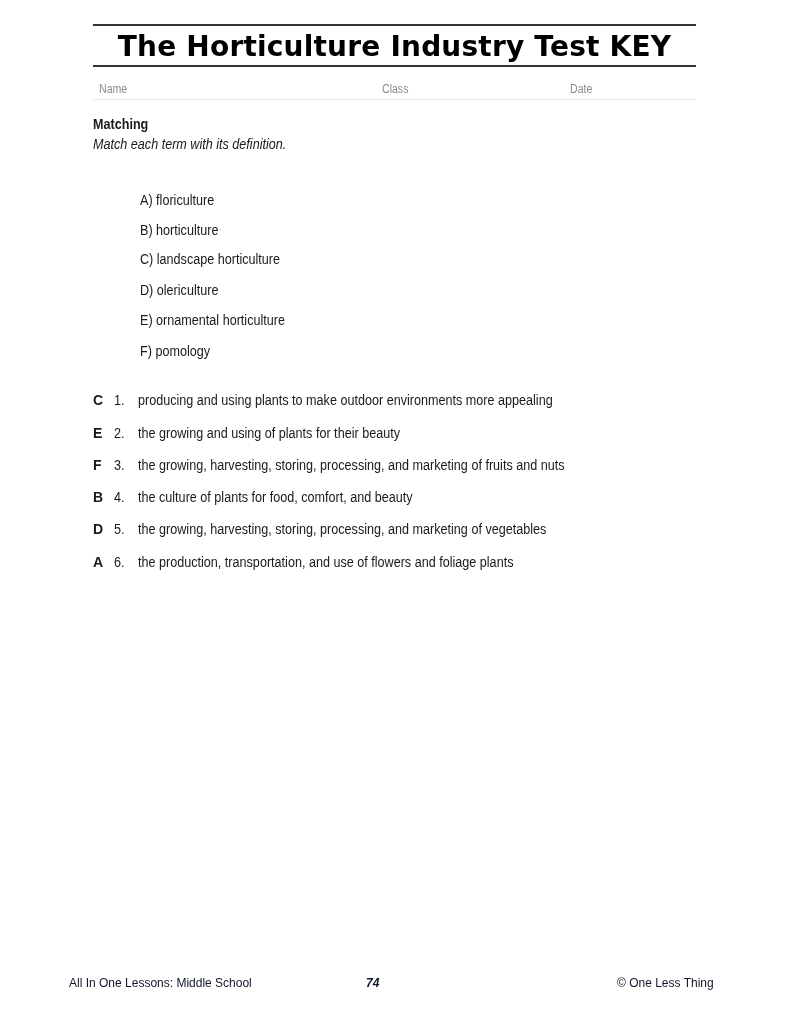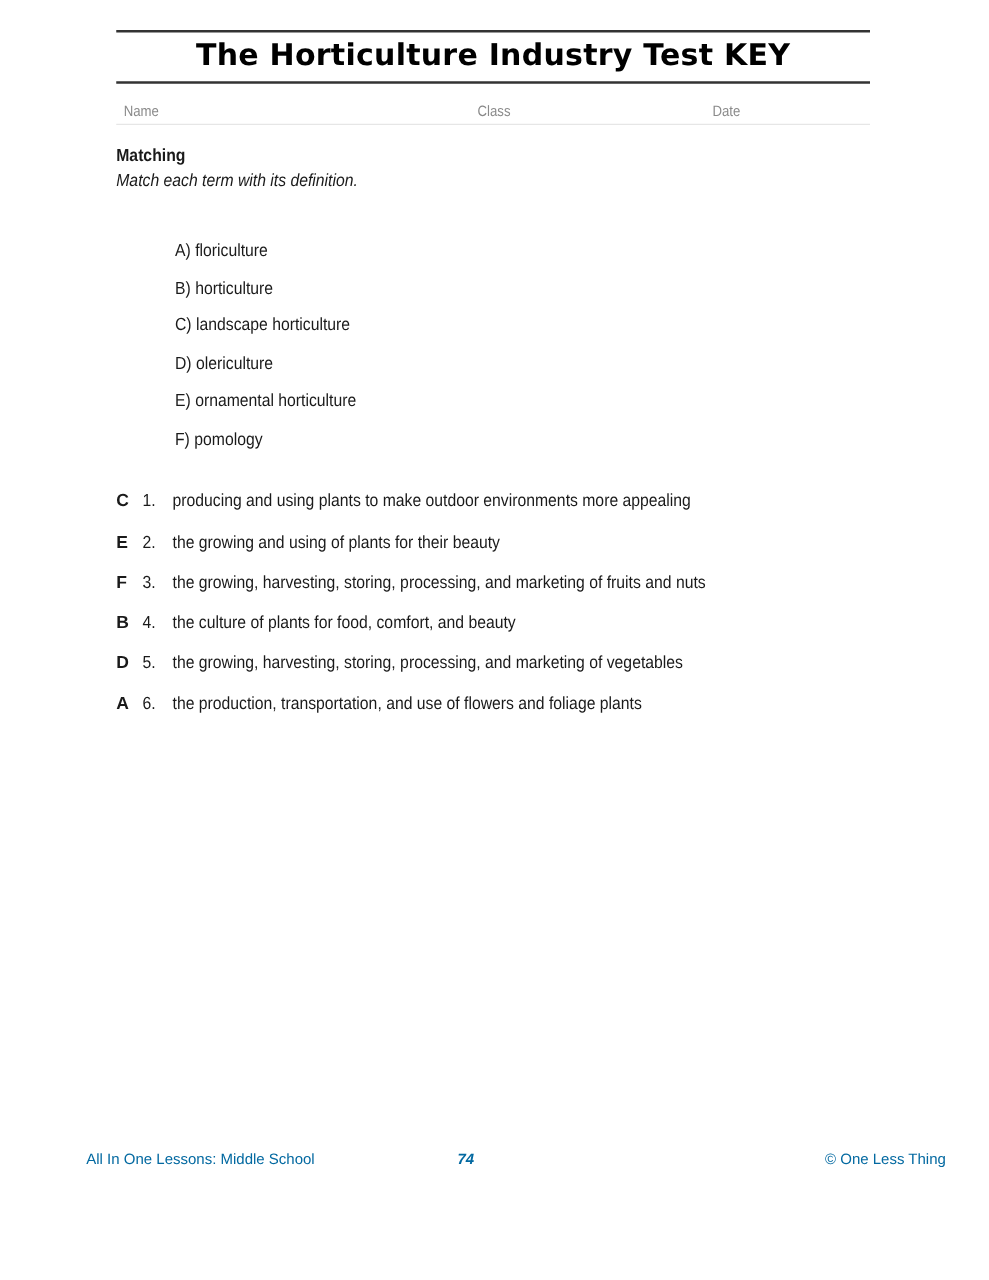--- a/index.html
+++ b/index.html
@@ -2,37 +2,37 @@
 <html><head>
 <meta charset="utf-8">
 <style>
   html, body { margin: 0; padding: 0; background: #ffffff; }
   body { width: 791px; height: 1024px; position: relative; overflow: hidden;
          font-family: "Liberation Sans", sans-serif; color: #1a1a1a; }
   .rule { position: absolute; left: 93px; width: 603px; background: #333; }
   .rule-top { top: 24px; height: 2px; }
   .rule-bottom { top: 65px; height: 2px; }
   .title { position: absolute; top: 30px; left: 93px; width: 603px; text-align: center;
-           font-family: "DejaVu Sans", sans-serif; font-weight: bold; font-size: 24px;
+           font-family: "DejaVu Sans", sans-serif; font-weight: bold; font-size: 28px;
            letter-spacing: 0.2px; color: #000; }
   .meta { position: absolute; top: 82px; font-size: 12px; color: #8a8a8a; transform: scaleX(0.88); transform-origin: left; }
   .meta-line { position: absolute; left: 93px; top: 99px; width: 603px; height: 1px; background: #e6e6e6; }
   .section-title { position: absolute; left: 93px; top: 116px; font-weight: bold; font-size: 14px;
                    transform: scaleX(0.9); transform-origin: left; }
   .instructions { position: absolute; left: 93px; top: 136px; font-style: italic; font-size: 14px;
                   transform: scaleX(0.9); transform-origin: left; }
   .option { position: absolute; left: 140px; font-size: 14px; transform: scaleX(0.9); transform-origin: left; }
   .question { position: absolute; left: 93px; font-size: 14px; height: 18px; }
   .answer { position: absolute; left: 0; font-weight: bold; }
   .qnum { position: absolute; left: 21px; transform: scaleX(0.9); transform-origin: left; }
   .qtext { position: absolute; left: 45px; white-space: nowrap; transform: scaleX(0.9); transform-origin: left; }
-  .footer { position: absolute; top: 920px; font-size: 12px; color: #0369a1; }
+  .footer { position: absolute; top: 976px; font-size: 12px; color: #0f172a; }
   .footer-left { left: 69px; }
   .footer-center { left: 366px; font-weight: bold; font-style: italic; }
-  .footer-right { left: 617px; margin-left: 43px; }
+  .footer-right { left: 617px; }
 </style>
 </head>
 <body>
 
 <div class="rule rule-top"></div>
 <div class="title">The Horticulture Industry Test KEY</div>
 <div class="rule rule-bottom"></div>
 
 <div class="meta" style="left:99px;">Name</div>
 <div class="meta" style="left:382px;">Class</div>

